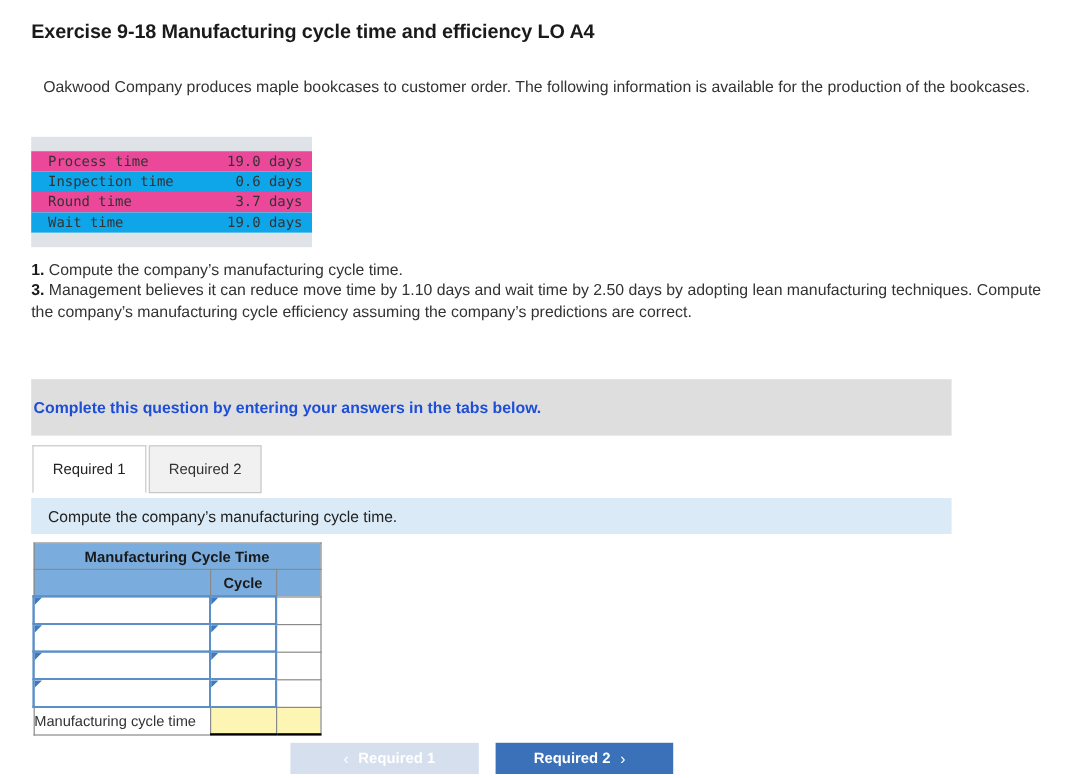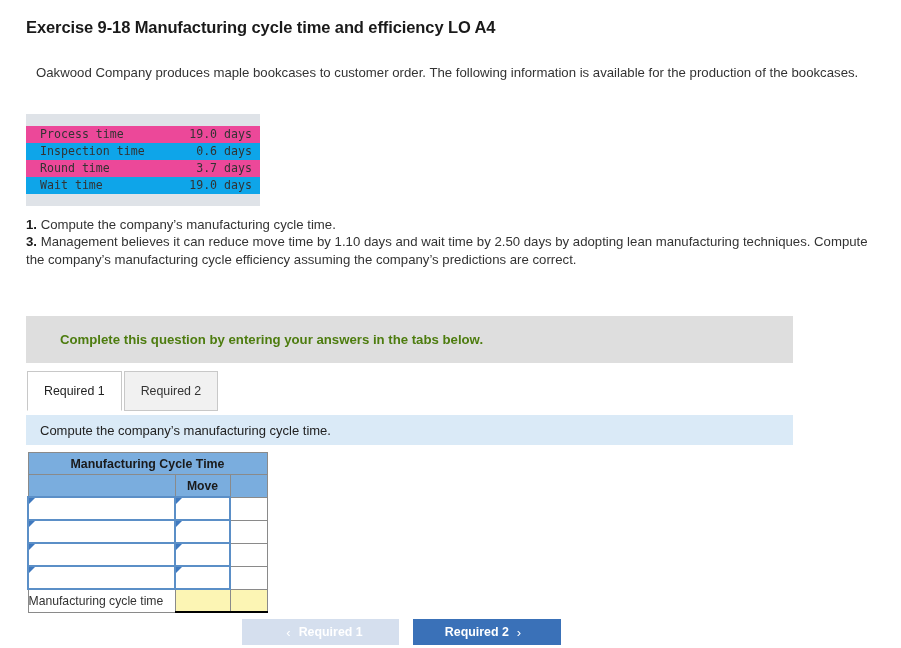--- a/index.html
+++ b/index.html
@@ -94,24 +94,24 @@
     position: absolute;
     left: 26px;
     top: 316px;
     width: 767px;
     height: 47px;
     background: #dedede;
     display: flex;
     align-items: center;
   }
   .grey-banner .gb-text {
-    padding-left: 34px;
+    padding-left: 2px;
     font-size: 13.2px;
     font-weight: bold;
-    color: #4d7c0f;
+    color: #1d4ed8;
   }
 
   
   .tab-strip {
     position: absolute;
     left: 27px;
     top: 371px;
     display: flex;
     align-items: flex-end;
   }
@@ -321,21 +321,21 @@
     <col class="col-label">
       <col class="col-time">
       <col class="col-last">
   </colgroup>
   <tbody>
     <tr>
       <td class="at-title" colspan="3">Manufacturing Cycle Time</td>
     </tr>
     <tr>
       <td class="at-blank-head"></td>
-      <td class="at-sub">Move</td>
+      <td class="at-sub">Cycle</td>
       <td class="at-blank-head"></td>
     </tr>
 
     <tr>
       <td class="inp-cell">
         <span class="tri"></span>
         <span></span>
       </td>
       <td class="inp-cell">
         <span class="tri"></span>

